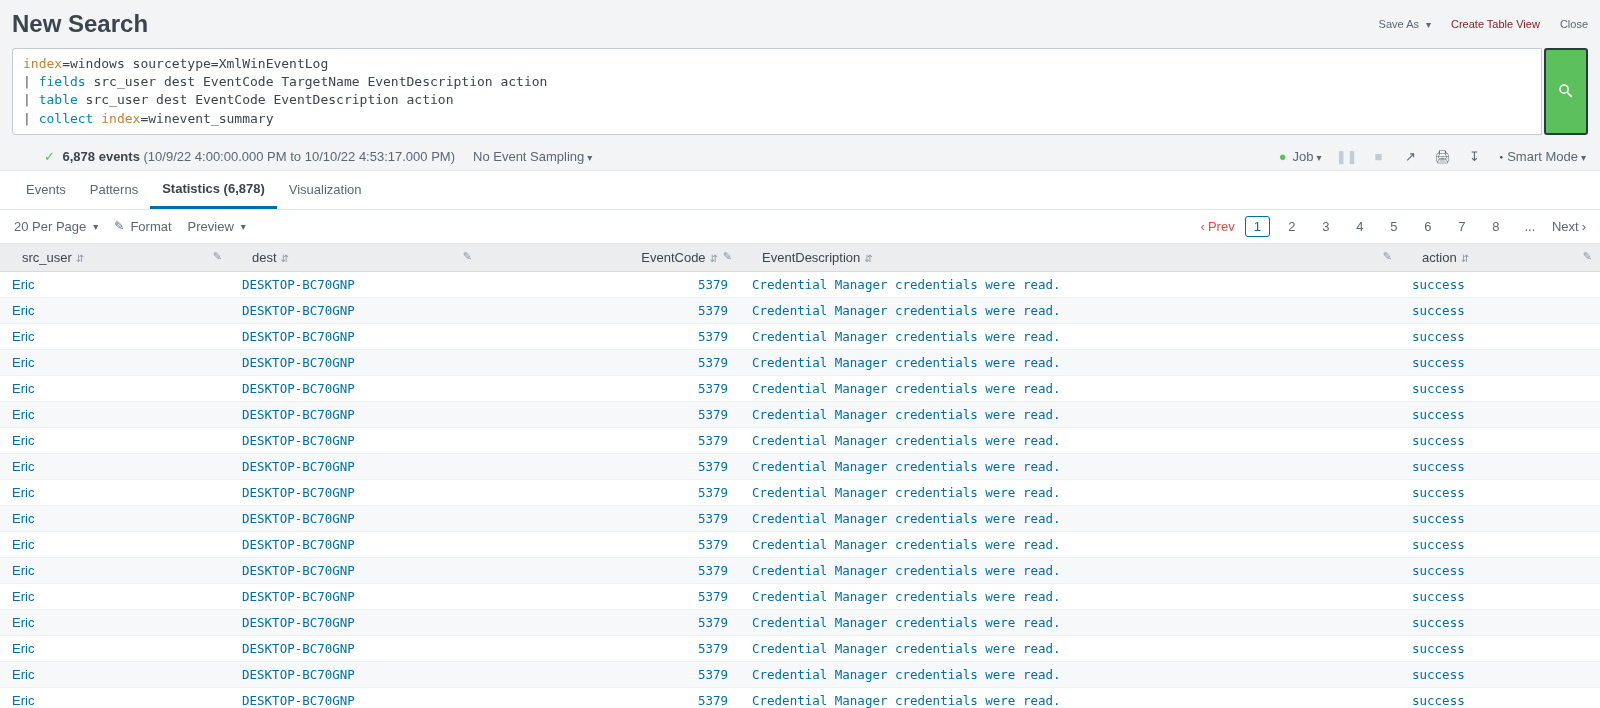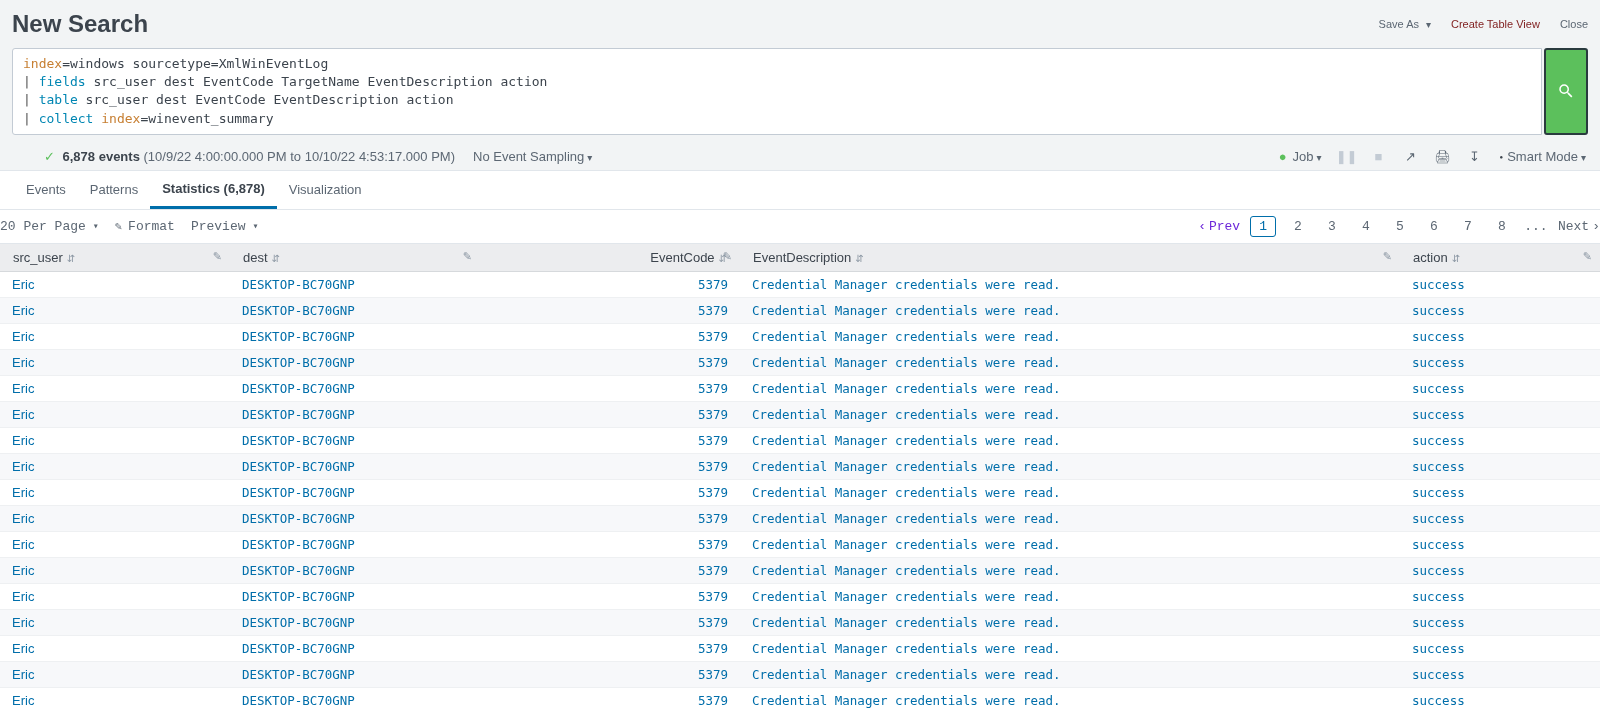--- a/index.html
+++ b/index.html
@@ -95,44 +95,43 @@
   }
   .tab { padding:10px 12px; color:#5c6773; cursor:pointer;}
   .tab.active { color:#3c444d; font-weight:600; border-bottom:3px solid #006eaa;}
   
   .toolbar {
     display:flex;
     justify-content:space-between;
     align-items:center;
     background:#fff;
     border-bottom:1px solid #e1e6eb;
-    padding:6px 0;
+    padding:6px 14px;
     font-size:13px;
     color:#5c6773;
-    font-family:Liberation Mono, monospace;
   }
   .toolbar-left { display:flex; gap:16px; align-items:center;}
   .tool-btn { cursor:pointer; display:flex; align-items:center; gap:4px;}
   .pencil::before{content:"\270E"; font-size:12px; margin-right:2px;}
   
   .pagination { display:flex; align-items:center; gap:10px;}
-  .pg-prev { color:#6d28d9; cursor:default;}
+  .pg-prev { color:#ef4444; cursor:default;}
   .pg-num { min-width:24px; text-align:center; cursor:pointer; color:#5c6773;}
   .pg-num.active { border:1px solid #006eaa; border-radius:3px; padding:2px 8px; color:#006eaa;}
   .pg-next { color:#5c6773; cursor:pointer;}
   .chev-l::before{content:"\2039"; margin-right:3px;}
   .chev-r::after{content:"\203A"; margin-left:3px;}
   
   table { width:100%; border-collapse:collapse; background:#fff; font-size:13px;}
   thead th {
     background:#ecedef;
     text-align:left;
     font-weight:400;
     color:#3c444d;
-    padding:6px 13px;
+    padding:6px 22px;
     border-bottom:1px solid #d6d9dc;
     position:relative;
   }
   thead th.num { text-align:right;}
   .sort-icon::after { content:"\21F5"; font-size:10px; color:#8b97a3; margin-left:4px;}
   .col-pencil { position:absolute; right:8px; top:6px; font-size:11px; color:#8b97a3;}
   tbody td { padding:5px 12px; border-bottom:1px solid #eef0f2; vertical-align:middle;}
   tbody tr:nth-child(even){ background:#f7f8fa;}
   .cell-link { color:#006eaa;}
   .cell-mono { font-family: Consolas,Monaco,monospace; color:#006eaa; font-size:12.5px;}

